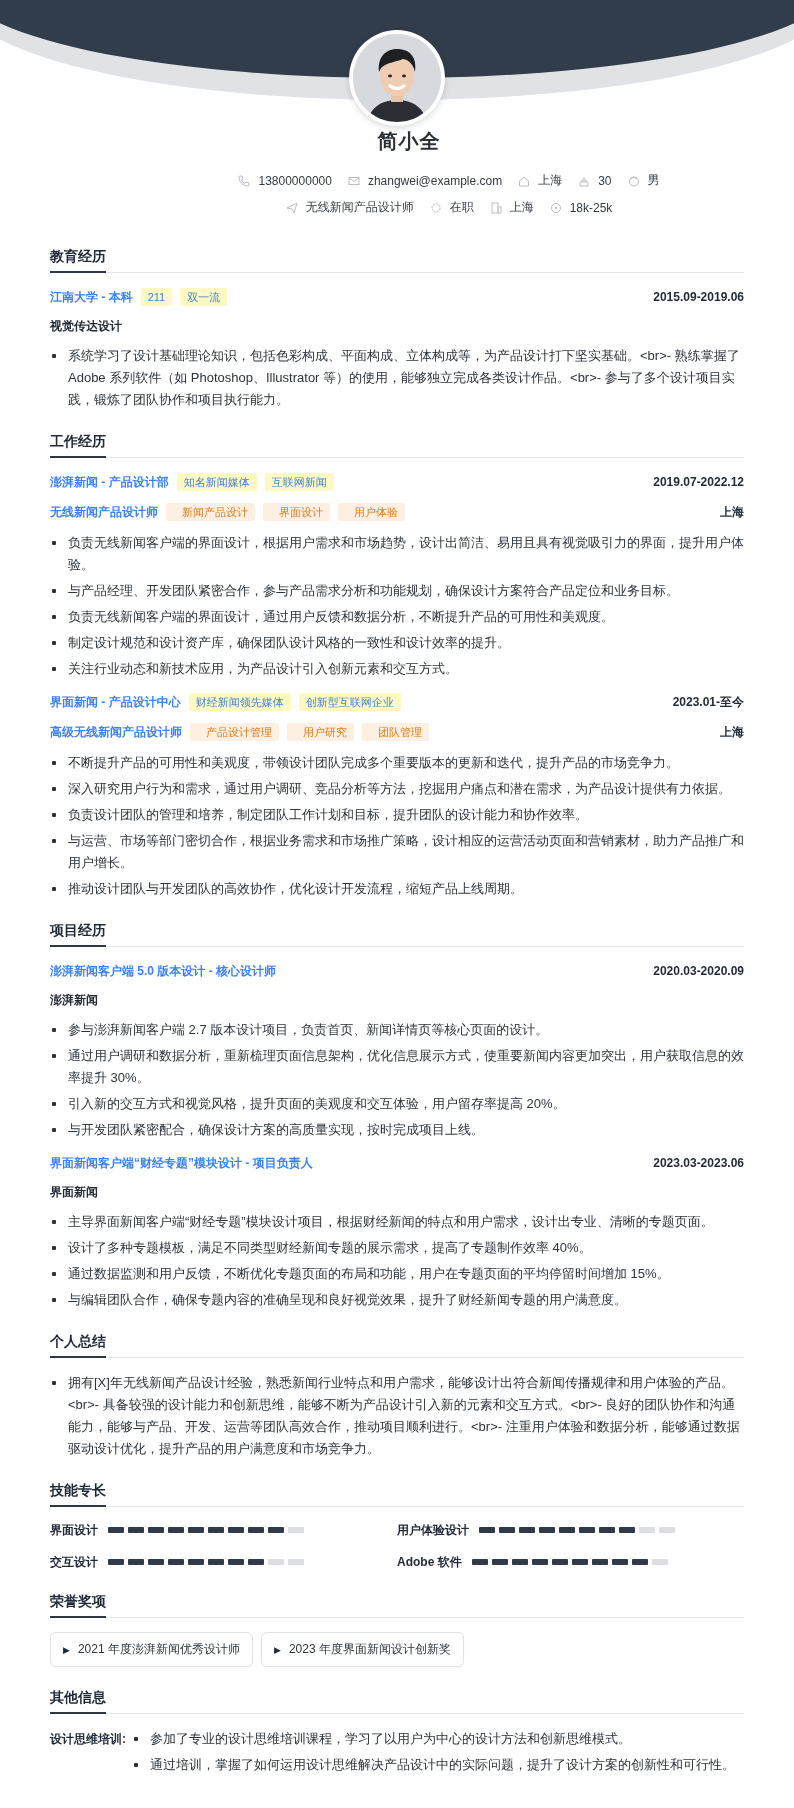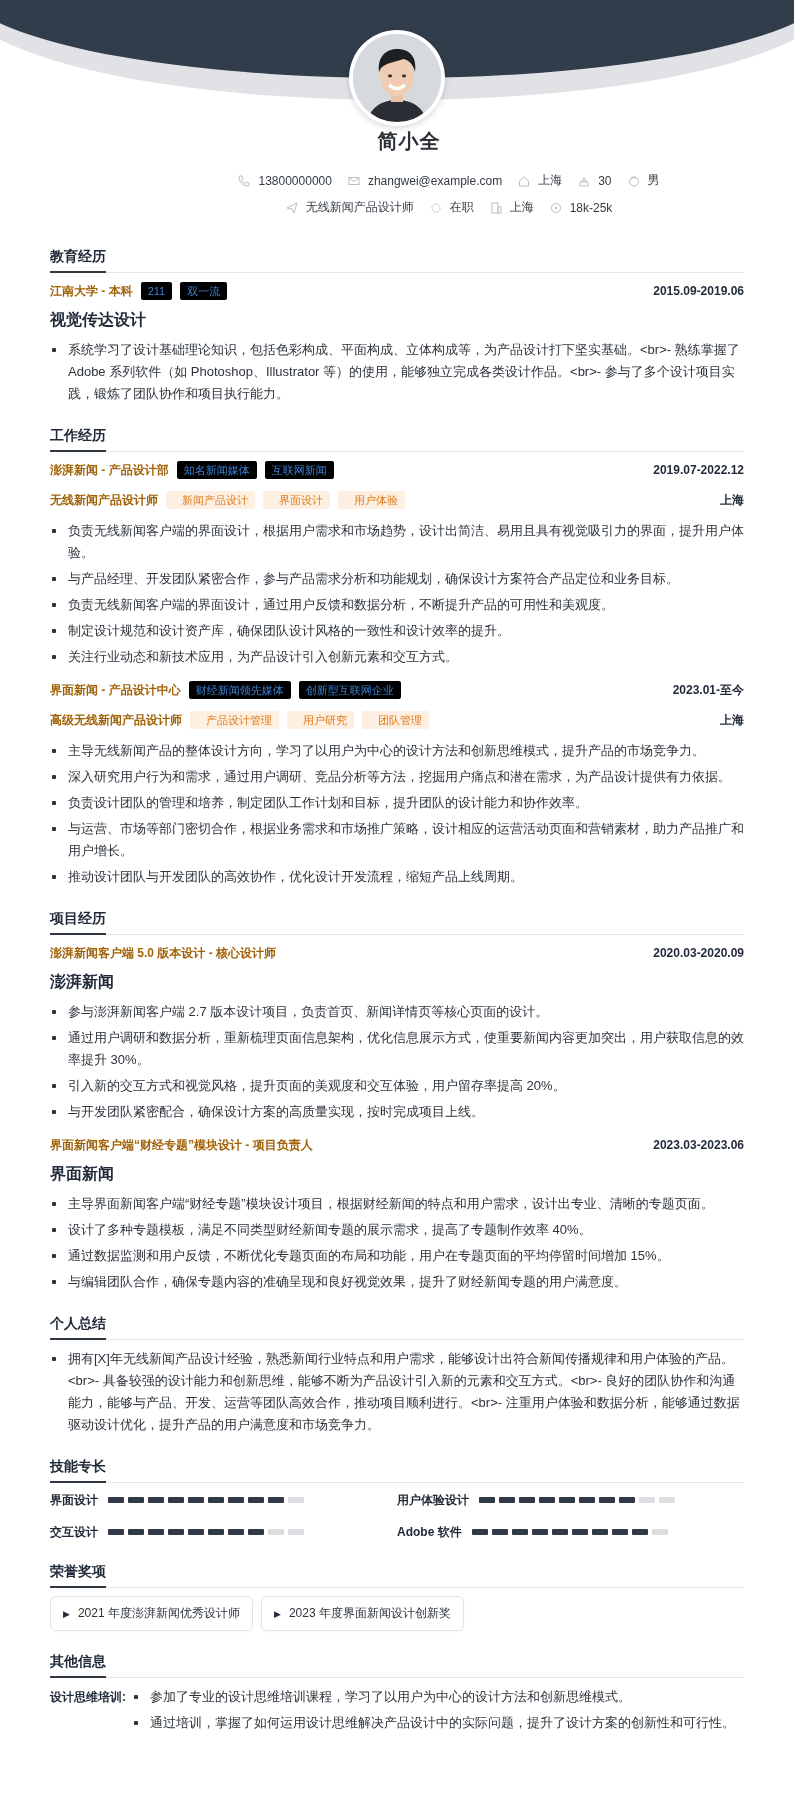--- a/index.html
+++ b/index.html
@@ -43,35 +43,35 @@
   .info-row.r1 { top: 172px; }
   .info-row.r2 { top: 199px; }
   .info-item { display: flex; align-items: center; margin: 0 8px; }
   .info-icon { width: 12px; height: 12px; margin-right: 8px; color: #b9bdc4; display: inline-flex; }
   .info-icon svg { width: 12px; height: 12px; }
 
   .content { position: absolute; left: 50px; top: 248px; width: 694px; }
   .section { margin-bottom: 22px; }
   .section-title {
     font-size: 14px; font-weight: bold; color: #1f2937; padding-bottom: 6px;
-    border-bottom: 1px solid #e6e8eb; position: relative; margin-bottom: 8px;
+    border-bottom: 1px solid #e6e8eb; position: relative; margin-bottom: 14px;
   }
   .section-title::after {
     content: ""; position: absolute; left: 0; bottom: -1px; width: 56px; height: 2px; background: #2f3742;
   }
   .row { display: flex; justify-content: space-between; align-items: center; height: 20px; margin-bottom: 10px; }
   .row-left { display: flex; align-items: center; }
-  .strong { font-weight: bold; font-size: 12px; color: #a16207; }
+  .strong { font-weight: bold; font-size: 12px; color: #3b82f6; }
   .date { font-weight: bold; font-size: 12px; color: #1f2937; }
   .tag {
     display: inline-block; font-size: 11px; padding: 2px 7px; margin-left: 8px; border-radius: 2px; line-height: 14px;
   }
-  .tag.blue { background: #000000; color: #3b82d6; }
+  .tag.blue { background: #fef9c3; color: #3b82d6; }
   .tag.orange { background: #fdf0e3; color: #e07b17; padding-left: 16px; }
-  .sub { font-weight: bold; font-size: 16px; color: #1f2937; margin-bottom: 10px; height: 18px; line-height: 18px; }
+  .sub { font-weight: bold; font-size: 12px; color: #1f2937; margin-bottom: 10px; height: 18px; line-height: 18px; }
   ul.bullets { list-style: none; }
   ul.bullets li {
     position: relative; padding-left: 18px; font-size: 13px; line-height: 22px; color: #2d333b; margin-bottom: 4px;
   }
   ul.bullets li::before {
     content: ""; position: absolute; left: 2px; top: 9px; width: 4px; height: 4px; background: #2d333b; border-radius: 1px;
   }
   .job { margin-bottom: 12px; }
   .skills { display: grid; grid-template-columns: 1fr 1fr; row-gap: 14px; margin-top: 4px; }
   .skill { display: flex; align-items: center; height: 18px; }
@@ -255,21 +255,21 @@
       <div class="row">
         <div class="row-left">
           <span class="strong">高级无线新闻产品设计师</span>
           <span class="tag orange">产品设计管理</span>
           <span class="tag orange">用户研究</span>
           <span class="tag orange">团队管理</span>
         </div>
         <span class="date">上海</span>
       </div>
       <ul class="bullets">
-        <li>主导无线新闻产品的整体设计方向，学习了以用户为中心的设计方法和创新思维模式，提升产品的市场竞争力。</li>
+        <li>不断提升产品的可用性和美观度，带领设计团队完成多个重要版本的更新和迭代，提升产品的市场竞争力。</li>
         <li>深入研究用户行为和需求，通过用户调研、竞品分析等方法，挖掘用户痛点和潜在需求，为产品设计提供有力依据。</li>
         <li>负责设计团队的管理和培养，制定团队工作计划和目标，提升团队的设计能力和协作效率。</li>
         <li>与运营、市场等部门密切合作，根据业务需求和市场推广策略，设计相应的运营活动页面和营销素材，助力产品推广和用户增长。</li>
         <li>推动设计团队与开发团队的高效协作，优化设计开发流程，缩短产品上线周期。</li>
       </ul>
     </div>
   </div>
 
   <div class="section">
     <div class="section-title">项目经历</div>

